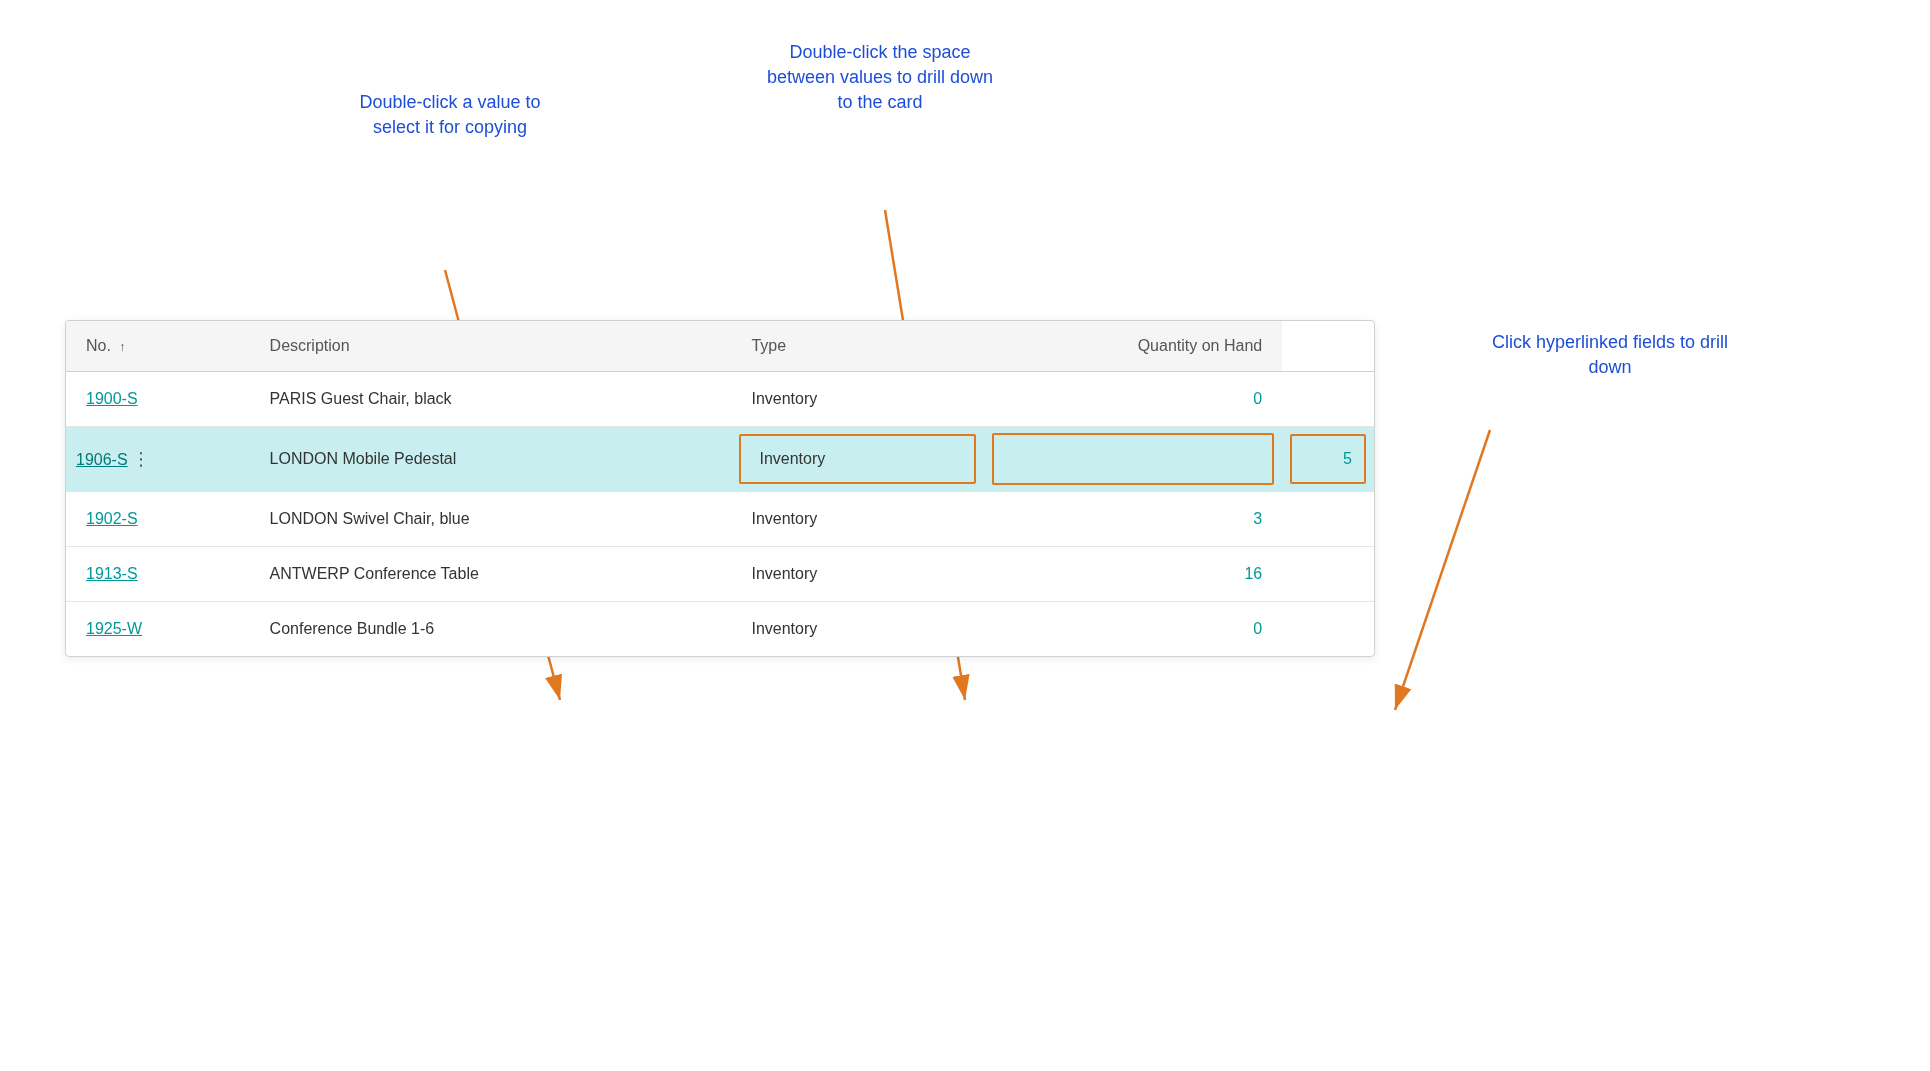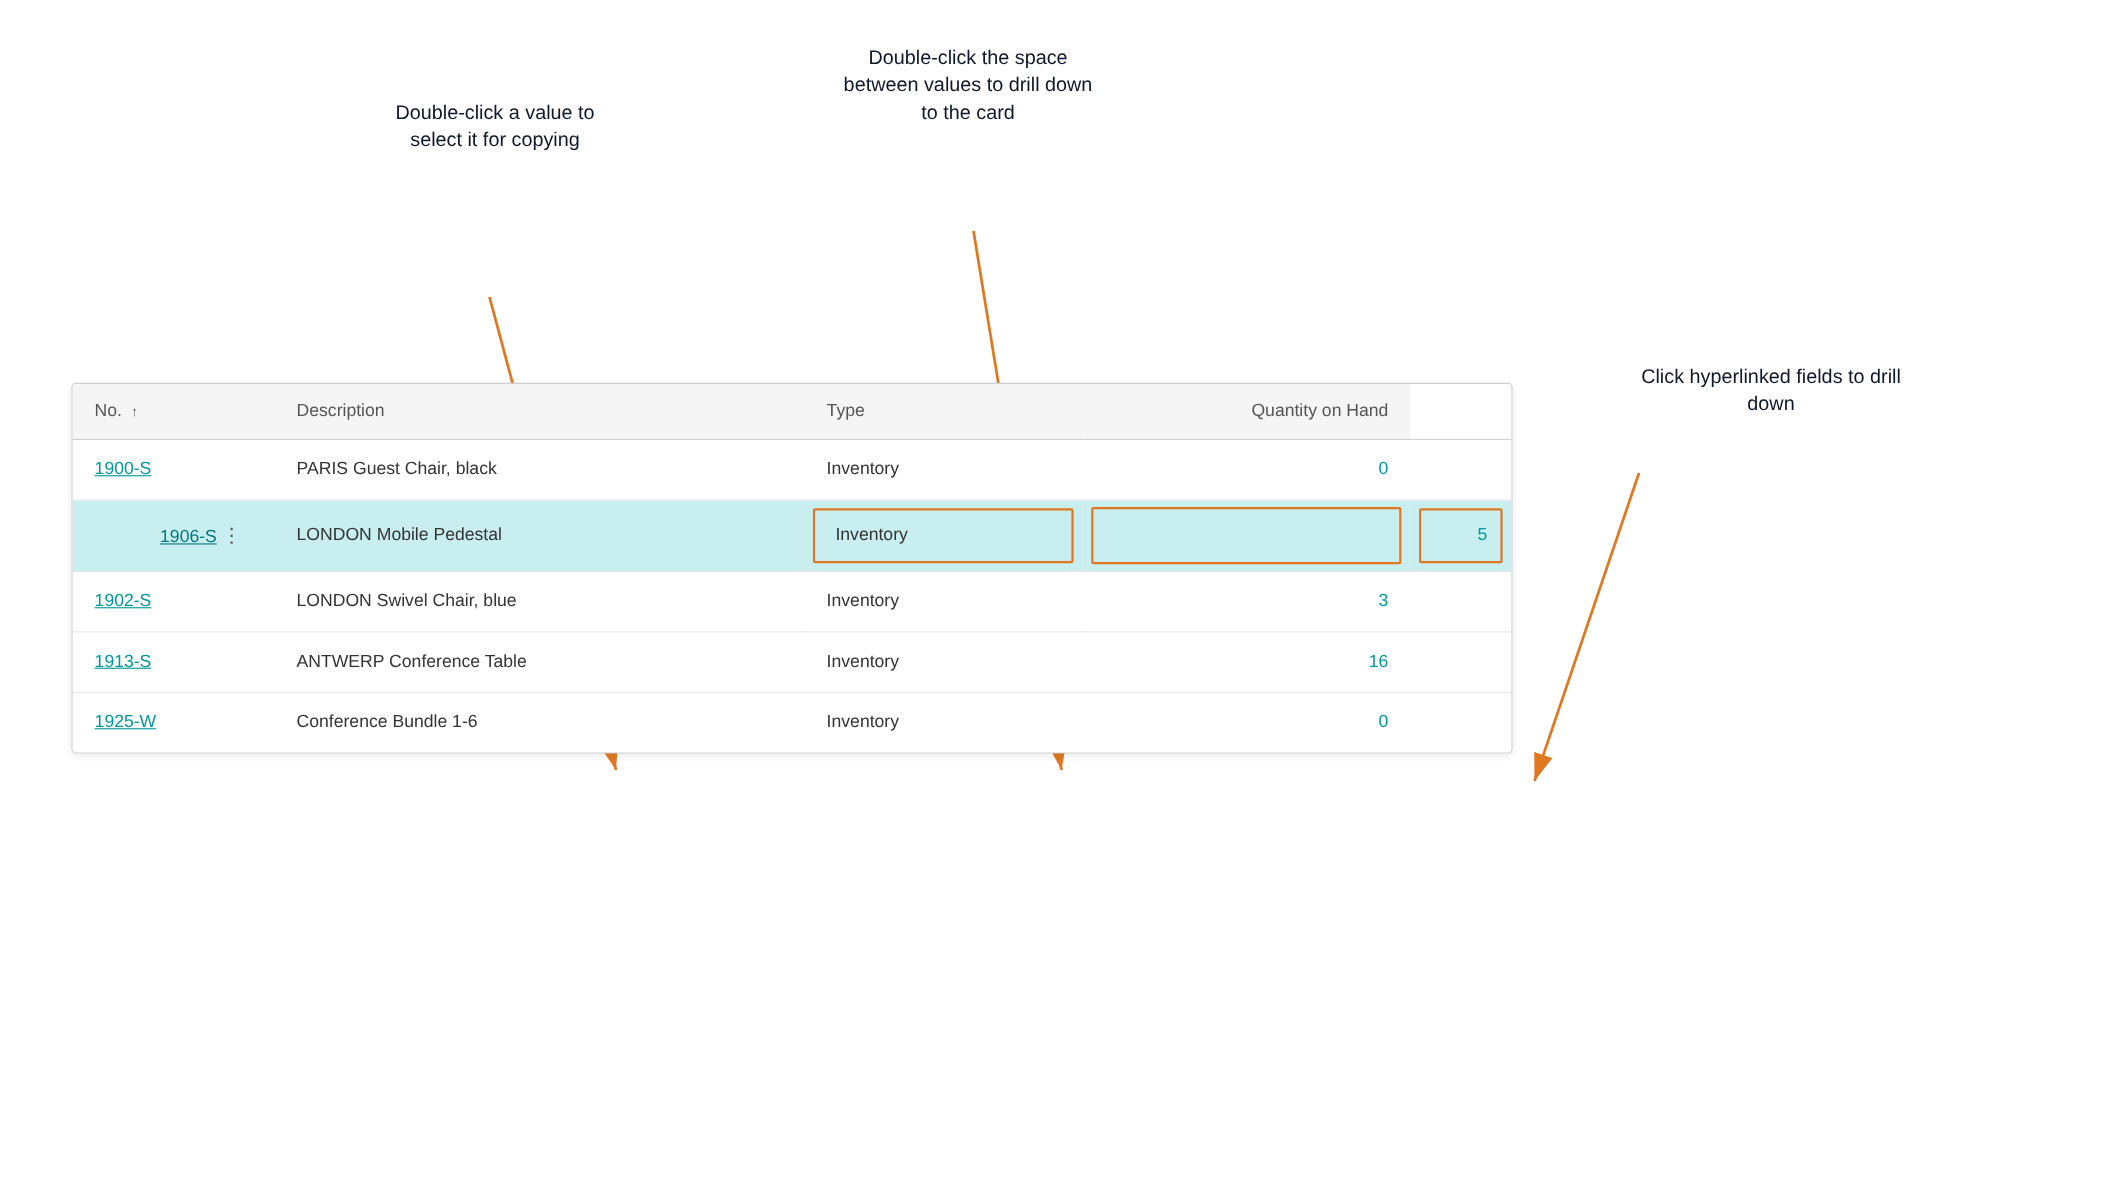--- a/index.html
+++ b/index.html
@@ -17,21 +17,21 @@
       width: 1930px;
       height: 1071px;
       position: relative;
       background: #ffffff;
     }
 
     
     .callout {
       position: absolute;
       font-size: 18px;
-      color: #0f172a;
+      color: #1d4ed8;
       text-align: center;
       line-height: 1.4;
     }
 
     .callout-left {
       left: 340px;
       top: 90px;
       width: 220px;
     }
 
@@ -54,21 +54,21 @@
       left: 0;
       width: 1930px;
       height: 1071px;
       pointer-events: none;
     }
 
     
     .table-wrapper {
       position: absolute;
       left: 65px;
-      top: 348px;
+      top: 320px;
       width: 1310px;
       background: #ffffff;
       border: 1px solid #d0d0d0;
       border-radius: 4px;
       box-shadow: 0 2px 8px rgba(0,0,0,0.08);
       overflow: hidden;
     }
 
     table {
       width: 100%;
@@ -245,21 +245,21 @@
           </td>
           <td class="col-type">
             <span>Inventory</span>
           </td>
           <td class="col-qty">
             <span>0</span>
           </td>
         </tr>
 
         <tr class="selected-row">
-          <td class="col-no" style="padding-left:10px;text-align:right;">
+          <td class="col-no" style="padding-left:10px;">
             <span class="link-cell-selected" style="text-decoration:underline; color:#007a7a;">1906-S</span>
             <span class="row-menu"> ⋮</span>
           </td>
           <td class="col-desc">
             <span>LONDON Mobile Pedestal</span>
           </td>
 
           <td class="col-type-outlined" style="padding:6px 8px;">
             <div class="cell-outlined">
               <span>Inventory</span>

